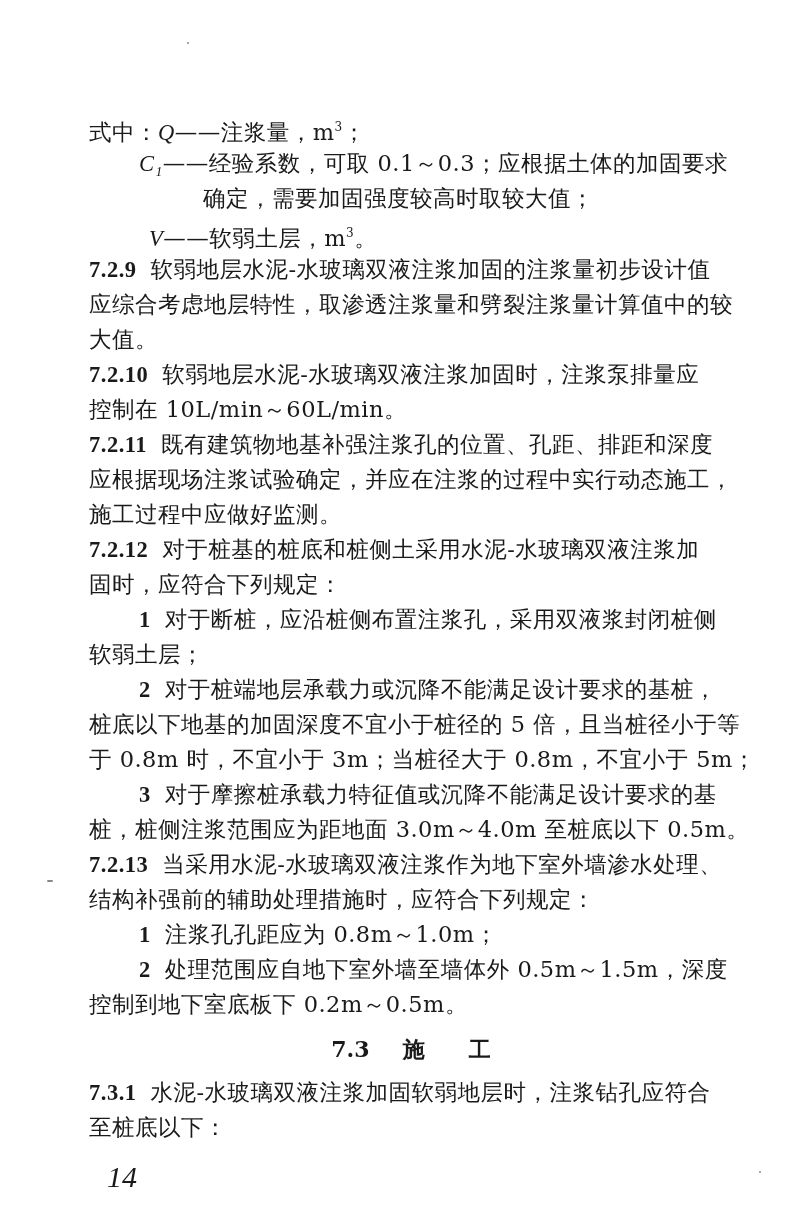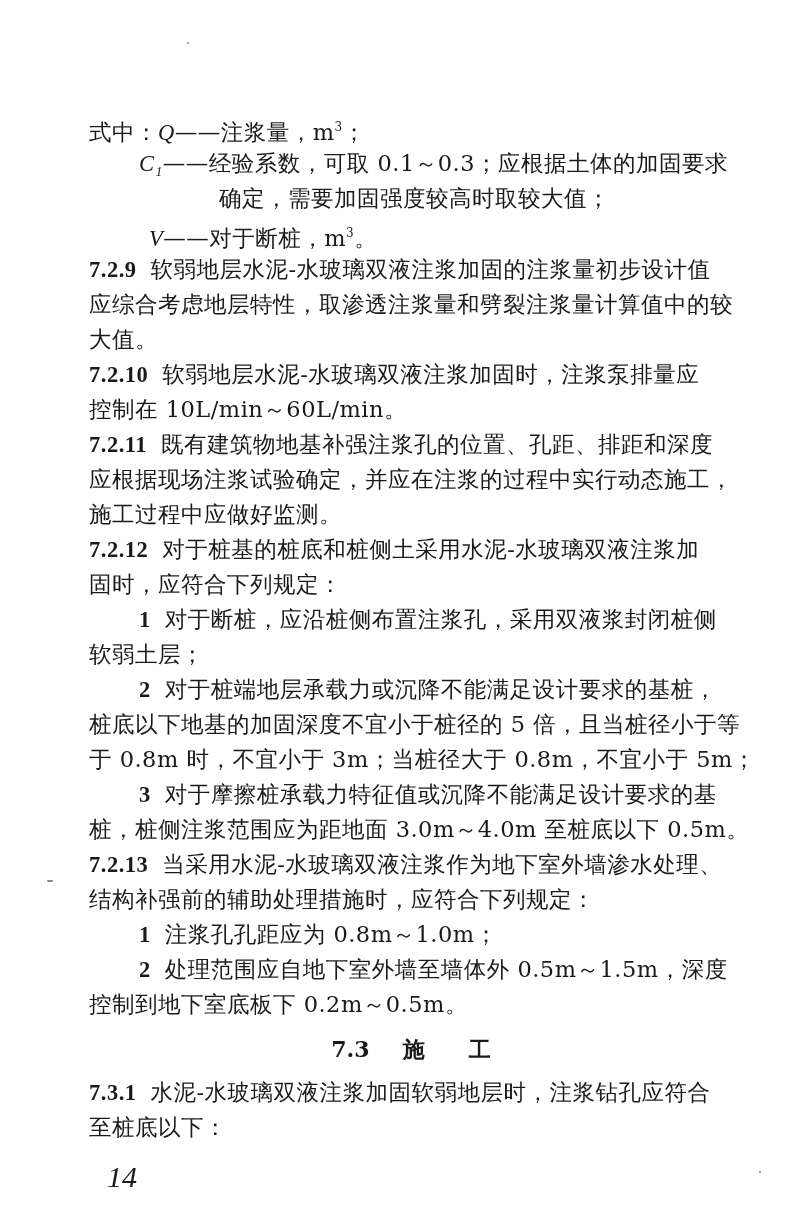--- a/index.html
+++ b/index.html
@@ -1,21 +1,21 @@
 <!DOCTYPE html>
 <html><head>
 <meta charset="utf-8">
 <style>
   html, body { margin: 0; padding: 0; background: #ffffff; }
   body { width: 800px; height: 1221px; position: relative; overflow: hidden;
          font-family: "DejaVu Serif", "Liberation Serif", serif; color: #1a1a1a; }
   .page { position: absolute; left: 0; top: 0; width: 800px; height: 1221px; margin-left: 11px; }
   .line { position: absolute; left: 78px; font-size: 22.5px; line-height: 30px; white-space: nowrap; letter-spacing: 0.5px; }
   .ind1 { left: 128px; }
-  .ind2 { left: 208px; }
+  .ind2 { left: 192px; }
   .num { font-weight: bold; font-family: "Liberation Serif", "DejaVu Serif", serif; margin-right: 14px; text-align: center; }
   .var { font-style: italic; font-family: "Liberation Serif", serif; }
   .sup { font-size: 12px; vertical-align: super; }
   .heading { position: absolute; left: 0; width: 800px; text-align: center; font-weight: bold; font-size: 22px; top: 990px; }
   .heading .gap { display: inline-block; width: 44px; }
   .pageno { position: absolute; left: 96px; top: 1150px; font-style: italic; font-size: 30px; font-family: "Liberation Serif", serif; }
   .speck { position: absolute; width: 2px; height: 2px; background: #888; border-radius: 1px; }
 </style>
 </head>
 <body>
@@ -25,21 +25,21 @@
   <div class="line" style="top:112px">
     <span>式中：</span><span class="var">Q</span><span>——</span><span>注浆量，m</span><span class="sup">3</span><span>；</span>
   </div>
   <div class="line ind1" style="top:148px">
     <span class="var">C₁</span><span>——</span><span>经验系数，可取 0.1～0.3；应根据土体的加固要求</span>
   </div>
   <div class="line ind2" style="top:183px">
     <span>确定，需要加固强度较高时取较大值；</span>
   </div>
   <div class="line ind1" style="top:218px; left:138px">
-    <span class="var">V</span><span>——</span><span>对于断桩，m</span><span class="sup">3</span><span>。</span>
+    <span class="var">V</span><span>——</span><span>软弱土层，m</span><span class="sup">3</span><span>。</span>
   </div>
 
   <div class="line" style="top:254px"><span class="num">7.2.9</span><span>软弱地层水泥-水玻璃双液注浆加固的注浆量初步设计值</span></div>
   <div class="line" style="top:289px"><span>应综合考虑地层特性，取渗透注浆量和劈裂注浆量计算值中的较</span></div>
   <div class="line" style="top:324px"><span>大值。</span></div>
 
   <div class="line" style="top:359px"><span class="num">7.2.10</span><span>软弱地层水泥-水玻璃双液注浆加固时，注浆泵排量应</span></div>
   <div class="line" style="top:394px"><span>控制在 10L/min～60L/min。</span></div>
 
   <div class="line" style="top:429px"><span class="num">7.2.11</span><span>既有建筑物地基补强注浆孔的位置、孔距、排距和深度</span></div>

